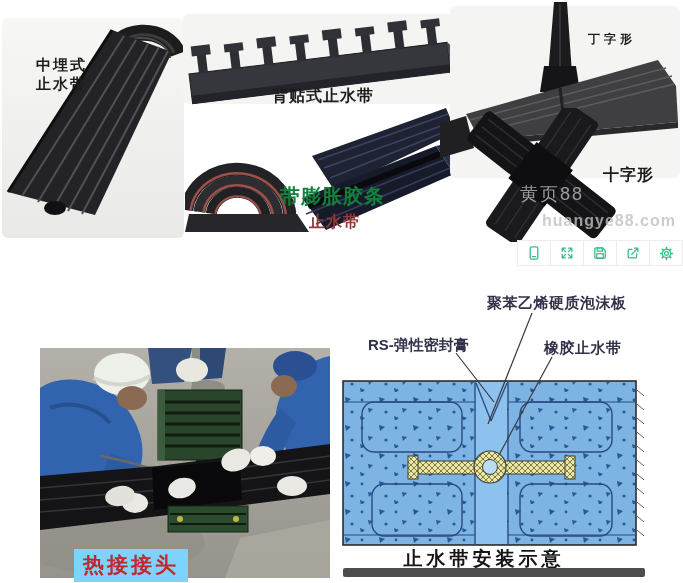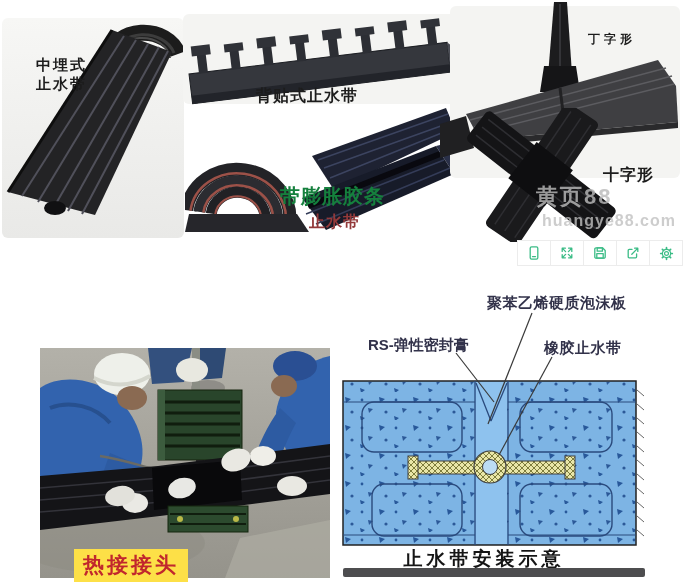--- a/index.html
+++ b/index.html
@@ -3,36 +3,36 @@
 <meta charset="utf-8">
 <style>
   html,body{margin:0;padding:0;background:#fff;}
   body{width:683px;height:583px;position:relative;overflow:hidden;
        font-family:"Liberation Sans", sans-serif;}
   .abs{position:absolute;}
   .stage{position:absolute;inset:0;background:#fff;}
   svg.ph{position:absolute;display:block;}
   .lbl{position:absolute;color:#1c1c1c;font-weight:700;white-space:nowrap;z-index:6;}
   .lbl-mid{left:36px;top:55px;font-size:15px;line-height:19px;letter-spacing:2px;}
-  .lbl-back{left:256px;top:86px;font-size:16px;letter-spacing:1px;}
+  .lbl-back{left:272px;top:86px;font-size:16px;letter-spacing:1px;}
   .lbl-exp1{left:280px;top:183px;font-size:20px;letter-spacing:1px;color:#15803d;}
   .lbl-exp2{left:309px;top:212px;font-size:16px;letter-spacing:1px;color:#93393a;}
   .lbl-t{left:588px;top:31px;font-size:12px;letter-spacing:4px;}
   .lbl-x{left:603px;top:165px;font-size:16px;letter-spacing:1px;}
-  .wm-main{left:536px;top:182px;font-size:22px;font-weight:700;letter-spacing:2px;
+  .wm-main{left:520px;top:182px;font-size:18px;font-weight:400;letter-spacing:2px;
            color:rgba(186,186,186,0.82);z-index:7;}
   .wm-sub{left:542px;top:212px;font-size:16px;font-weight:700;letter-spacing:1px;
           color:rgba(193,193,193,0.8);z-index:7;}
   .toolbar{position:absolute;left:517px;top:240px;width:166px;height:26px;
            display:flex;background:#fff;border:1px solid #ececec;box-sizing:border-box;z-index:9;}
   .tb{flex:1;border:none;border-left:1px solid #ececec;background:#fff;margin:0;padding:0;
       display:flex;align-items:center;justify-content:center;cursor:pointer;}
   .tb:first-child{border-left:none;}
   .tb svg{display:block;}
-  .photo-caption{left:74px;top:549px;background:#fde047;color:#c1272d;font-size:21px;
+  .photo-caption{left:74px;top:549px;background:#7dd3fc;color:#c1272d;font-size:21px;
      font-weight:700;letter-spacing:3px;padding:2px 9px 3px 9px;z-index:8;white-space:nowrap;}
   .diagram-wrap{left:335px;top:285px;width:348px;height:298px;z-index:5;}
 </style>
 </head>
 <body>
 
 <div class="stage">
 
   <section>
 

